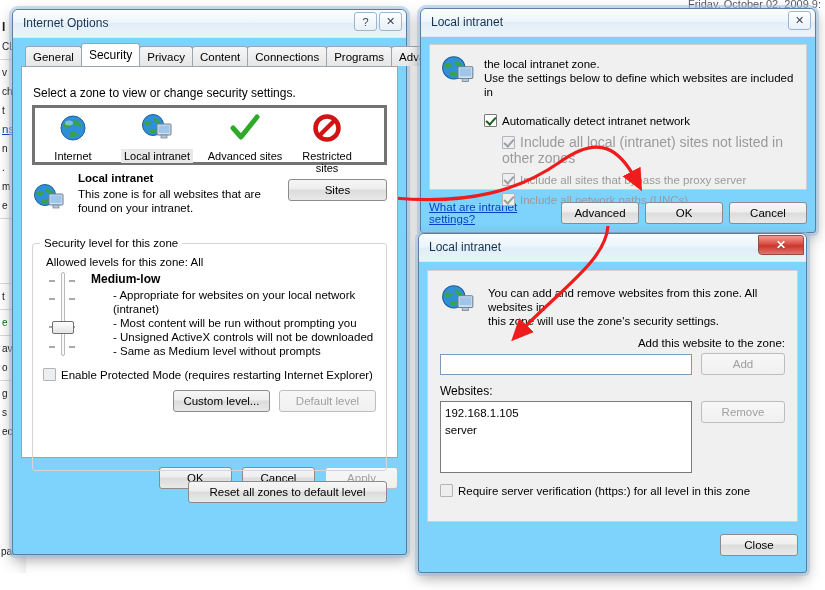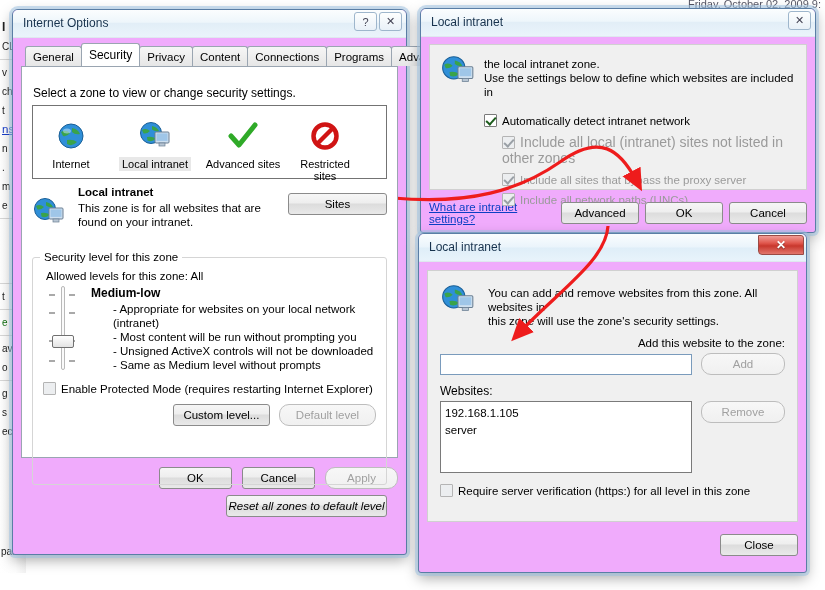--- a/index.html
+++ b/index.html
@@ -37,21 +37,21 @@
   .bg-strip .grn { color: #107010; }
   .bg-strip .hr { border-top: 1px solid #d8d8d8; height: 0; padding: 0; margin: 3px 0; }
   .bg-bottomtext {
     position: absolute; left: 1px; top: 534px;
     font-size: 10px; color: #222; margin-top: 12px;
   }
 
   
   .dlg {
     position: absolute;
-    background: #f0abfc;
+    background: #7dd3fc;
     border: 1px solid #5a7ea5;
     border-radius: 6px 6px 3px 3px;
     box-shadow: 0 0 0 3px rgba(160,195,225,.55), 0 5px 14px rgba(0,0,0,.35);
   }
   .dlg-title {
     height: 28px;
     border-radius: 5px 5px 0 0;
     background: linear-gradient(to bottom,#fbfdfe 0%,#eef6fb 45%,#e2eef7 50%,#eaf4fb 100%);
     border-bottom: 1px solid #dfe8ef;
     position: relative;
@@ -129,28 +129,28 @@
     font-family: "Liberation Sans", sans-serif;
     font-size: 11.5px;
     color: #000;
     padding: 0;
     height: 22px;
     cursor: default;
     text-align: center;
     line-height: 20px;
   }
   .btn.disabled { color: #a0a0a0; border-color: #bdbdbd;
-    background: linear-gradient(to bottom,#f7f7f7,#f0f0f0); border-radius: 10px; }
+    background: linear-gradient(to bottom,#f7f7f7,#f0f0f0); }
 
   
   .zonebox {
-    border: 1px solid #737373;
-    height: 74px;
+    border: 3px solid #737373;
+    height: 60px;
     display: flex;
-    padding-top: 12px;
+    padding-top: 2px;
   }
   .zone { width: 76px; text-align: center; font-size: 11px; line-height: 12px; }
   .zone .lbl { display: inline-block; padding: 1px 3px; }
   .zone.sel .lbl { background: #e8e8e8; }
   .ic { height: 36px; display: flex; align-items: center; justify-content: center; margin-bottom: 3px; }
 
   
   .cb {
     width: 13px; height: 13px; border: 1px solid #7a7a7a; background: #fff;
     display: inline-block; vertical-align: -2px; margin-right: 5px;
@@ -363,21 +363,21 @@
             <span class="cb dis"></span><span>Enable Protected Mode (requires restarting Internet Explorer)</span>
           </div>
 
           <div style="margin-top:9px;text-align:right;">
             <button class="btn" style="width:97px;margin-right:6px;">Custom level...</button>
             <button class="btn disabled" style="width:97px;">Default level</button>
           </div>
         </div>
 
         <div style="text-align:right;margin-top:10px;">
-          <button class="btn" style="width:161px;font-style:italic;">Reset all zones to default level</button>
+          <button class="btn" style="width:199px;">Reset all zones to default level</button>
         </div>
       </div>
 
       <div style="margin-top:9px;text-align:right;">
         <button class="btn" style="width:73px;margin-right:7px;">OK</button>
         <button class="btn" style="width:73px;margin-right:7px;">Cancel</button>
         <button class="btn disabled" style="width:73px;">Apply</button>
       </div>
     </div>
   </div>

